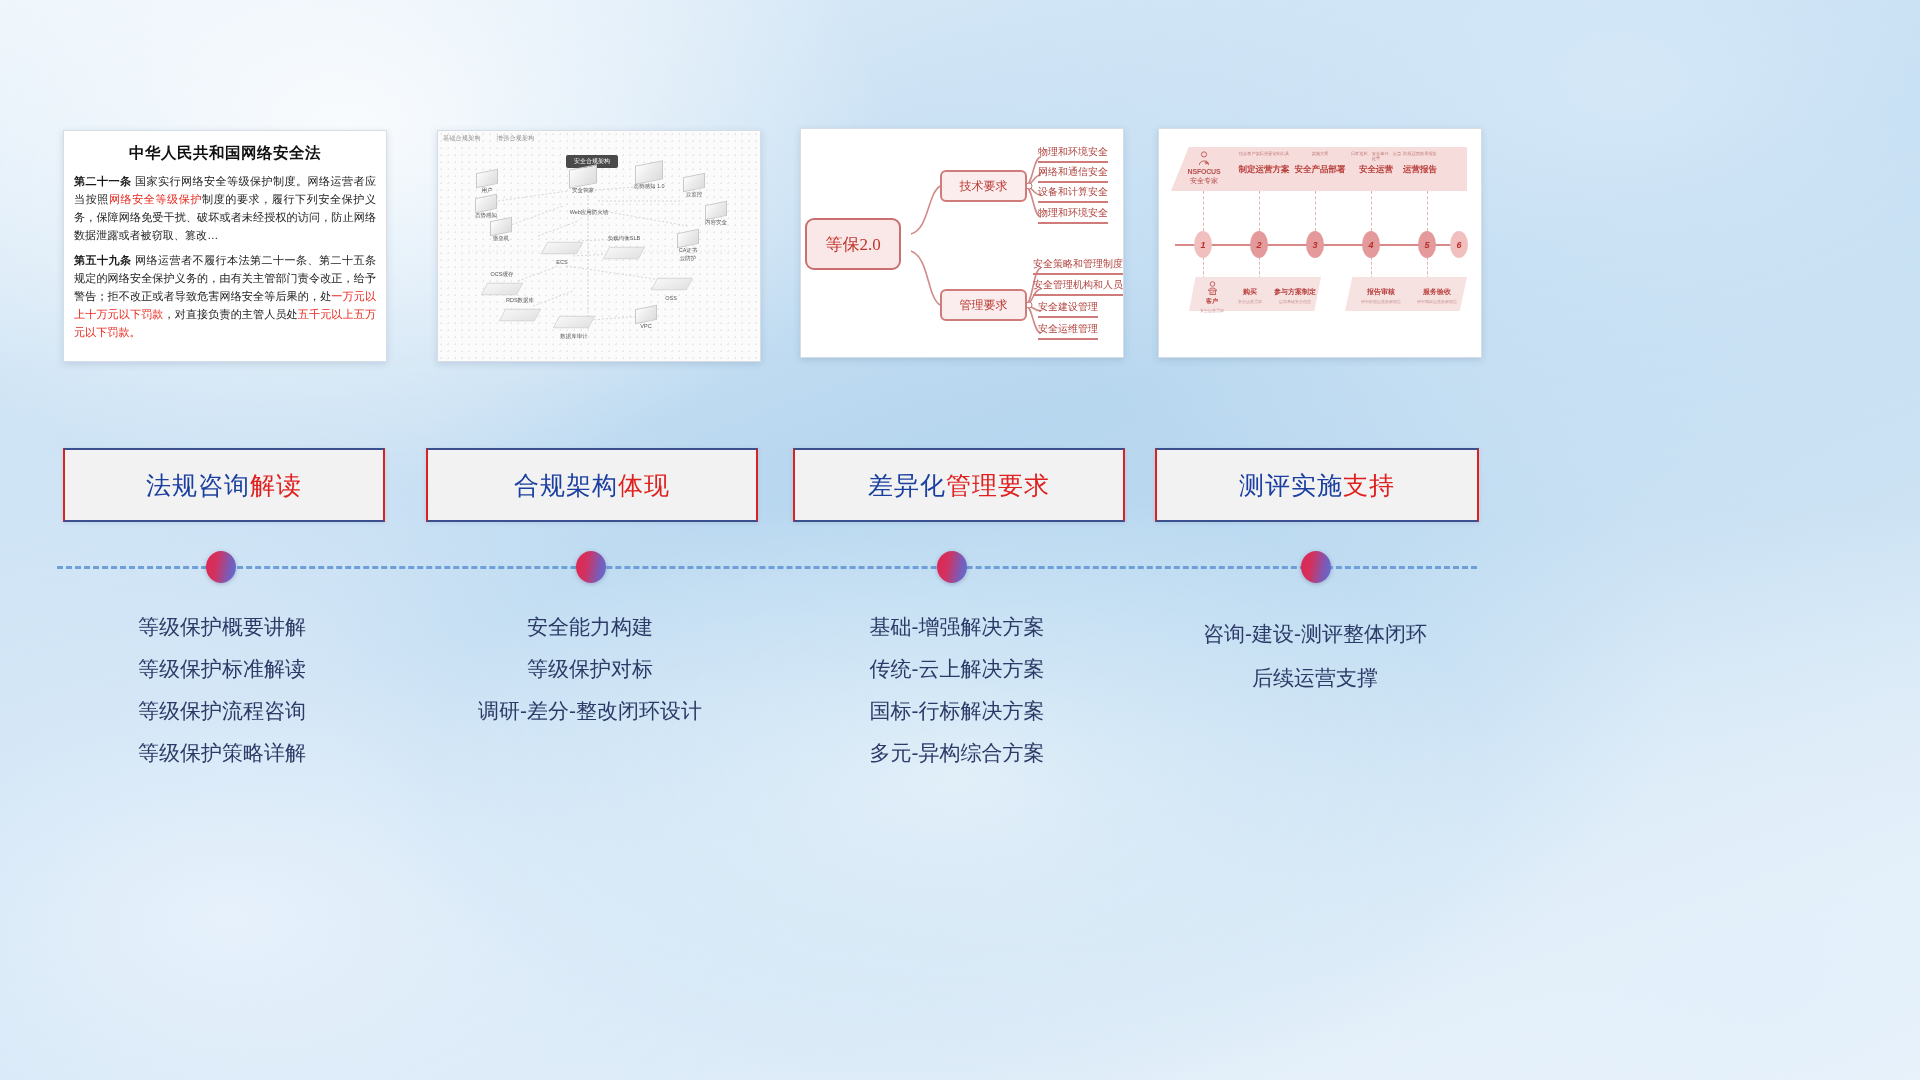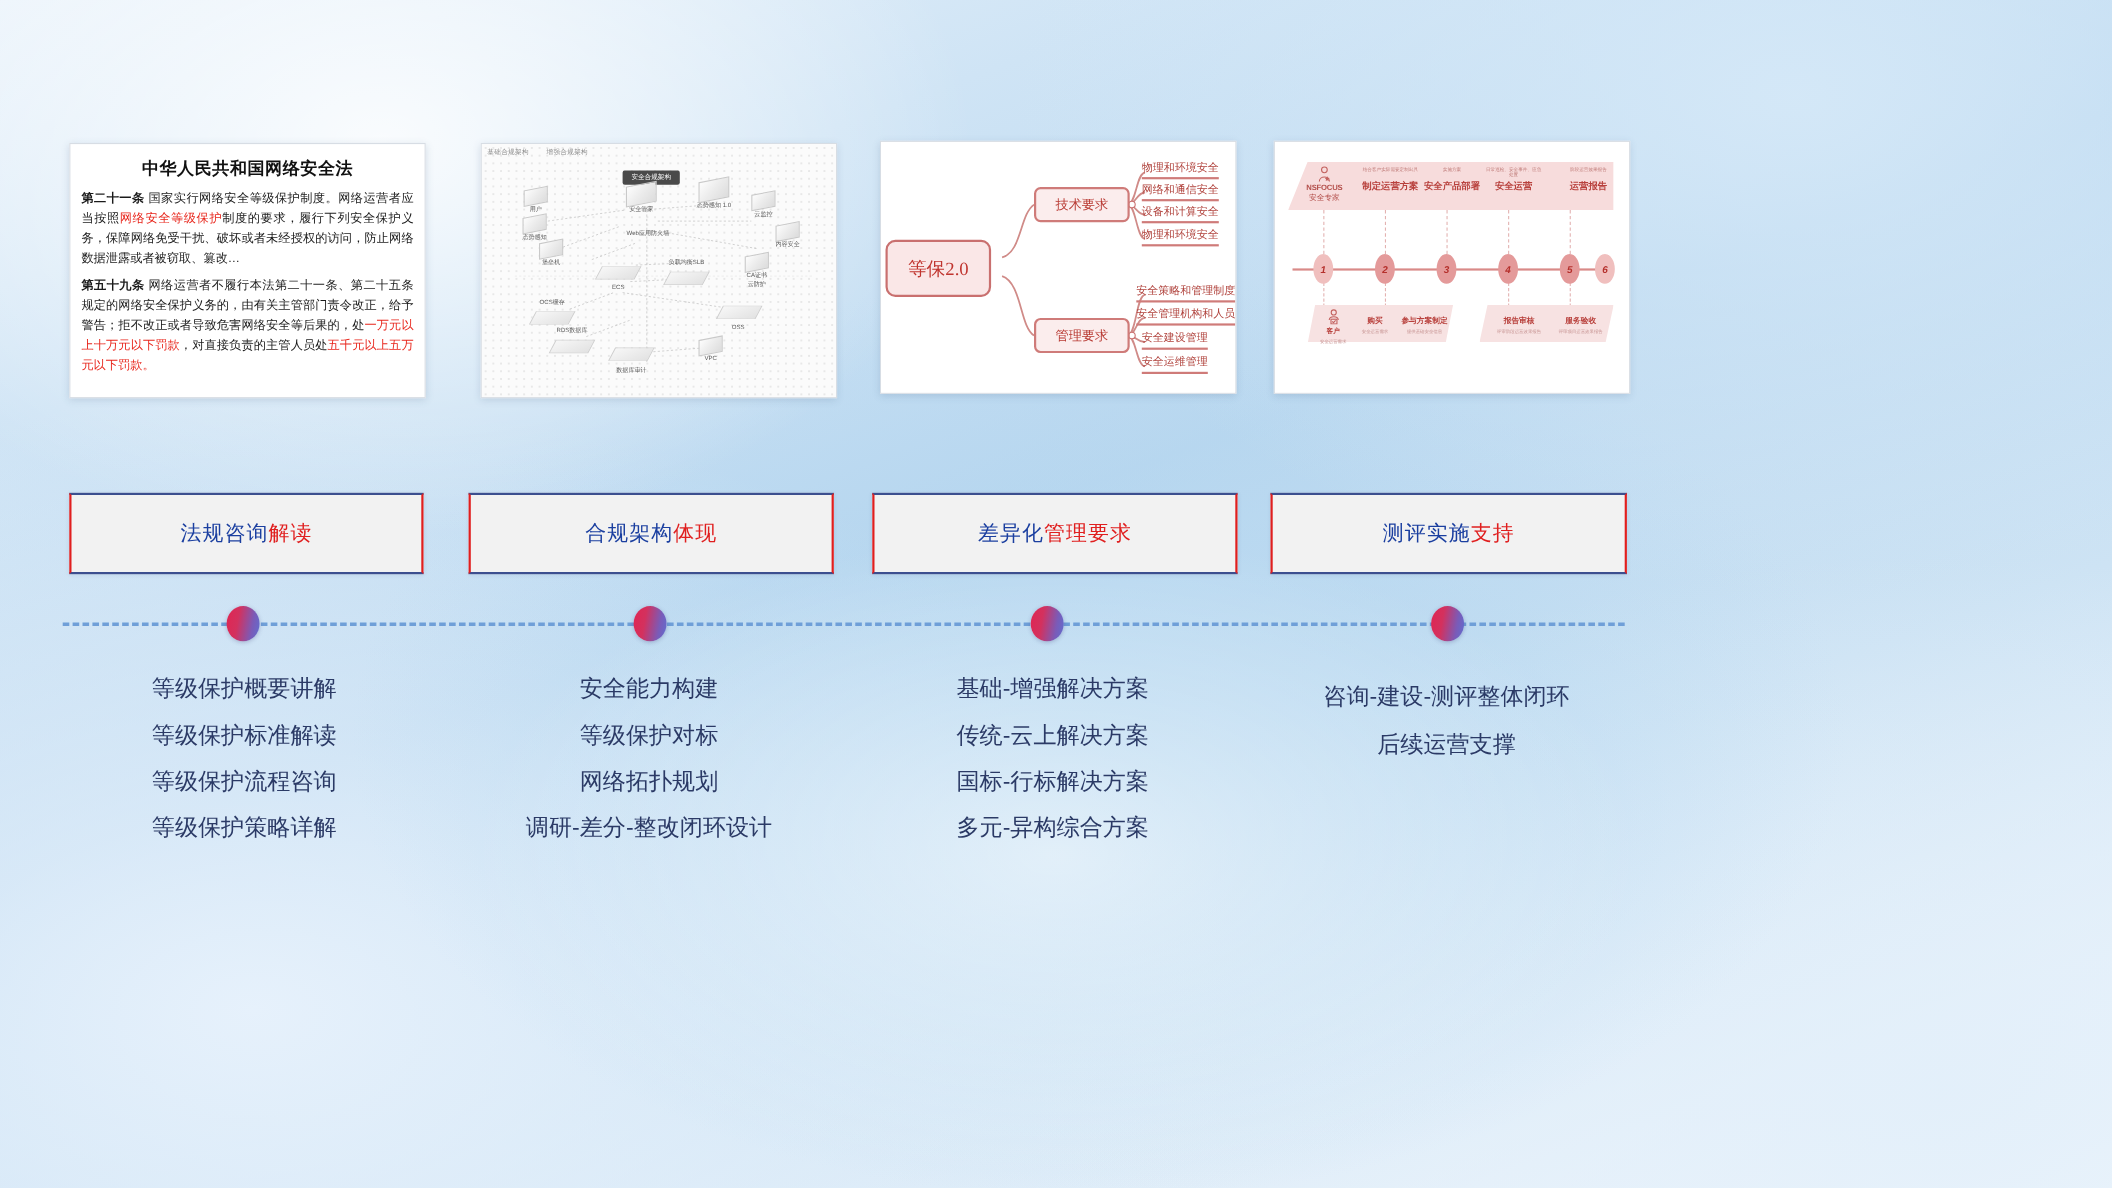--- a/index.html
+++ b/index.html
@@ -94,21 +94,21 @@
   .fitem{position:absolute;text-align:center;}
   .fmain{font-size:7px;color:#b8403c;font-weight:bold;}
   .fsub{font-size:4px;color:#c79493;margin-top:2px;}
 
   
   .tbox{position:absolute;top:448px;height:70px;background:#f2f2f2;
         border-top:2px solid #3c4f8f;border-bottom:2px solid #3c4f8f;
         border-left:2px solid #e01f1f;border-right:2px solid #e01f1f;
         display:flex;align-items:center;justify-content:center;
         box-shadow:0 1px 4px rgba(40,70,120,.12);}
-  .tbox span{font-size:19px;letter-spacing:1px;}
+  .tbox span{font-size:25px;letter-spacing:1px;}
   .tb1{left:63px;width:318px;}
   .tb2{left:426px;width:328px;}
   .tb3{left:793px;width:328px;}
   .tb4{left:1155px;width:320px;}
   .bl{color:#1b3fa0;}
   .rd2{color:#e01f1f;}
 
   
   .dash{position:absolute;left:57px;top:566px;width:1420px;height:0;
         border-top:3px dashed #6f9fd8;}
@@ -292,21 +292,21 @@
         <div class="tlmain">制定运营方案</div>
       </div>
       <div class="tlhead" style="left:134px;">
         <div class="tlsub">实施方案</div>
         <div class="tlmain">安全产品部署</div>
       </div>
       <div class="tlhead" style="left:190px;">
         <div class="tlsub">日常巡检、安全事件、应急处置</div>
         <div class="tlmain">安全运营</div>
       </div>
-      <div class="tlhead" style="left:258px;">
+      <div class="tlhead" style="left:234px;">
         <div class="tlsub">阶段运营效果报告</div>
         <div class="tlmain">运营报告</div>
       </div>
 
       <div class="axis"></div>
       <div class="vdash" style="left:44px;top:62px;height:40px;"></div>
       <div class="vdash" style="left:100px;top:62px;height:40px;"></div>
       <div class="vdash" style="left:156px;top:62px;height:40px;"></div>
       <div class="vdash" style="left:212px;top:62px;height:40px;"></div>
       <div class="vdash" style="left:268px;top:62px;height:40px;"></div>
@@ -380,21 +380,20 @@
 
 <div class="col col1">
   <div>等级保护概要讲解</div>
   <div>等级保护标准解读</div>
   <div>等级保护流程咨询</div>
   <div>等级保护策略详解</div>
 </div>
 <div class="col col2">
   <div>安全能力构建</div>
   <div>等级保护对标</div>
-  <div>网络拓扑规划</div>
   <div>调研-差分-整改闭环设计</div>
 </div>
 <div class="col col3">
   <div>基础-增强解决方案</div>
   <div>传统-云上解决方案</div>
   <div>国标-行标解决方案</div>
   <div>多元-异构综合方案</div>
 </div>
 <div class="col col4">
   <div>咨询-建设-测评整体闭环</div>

